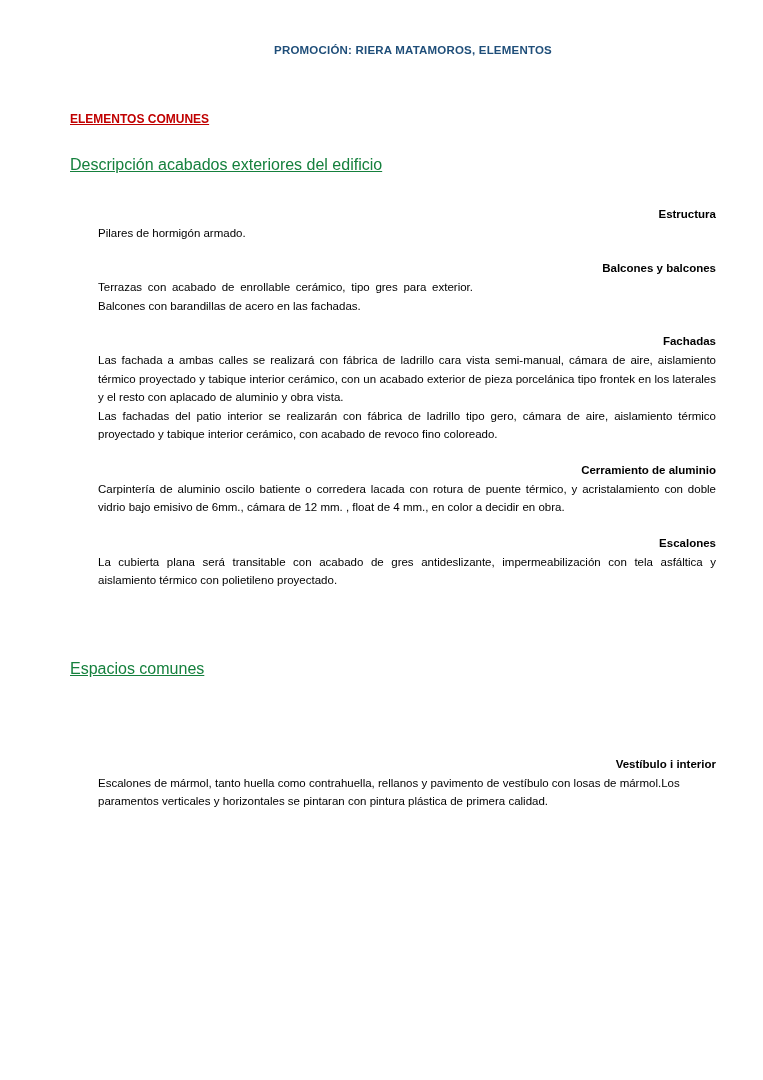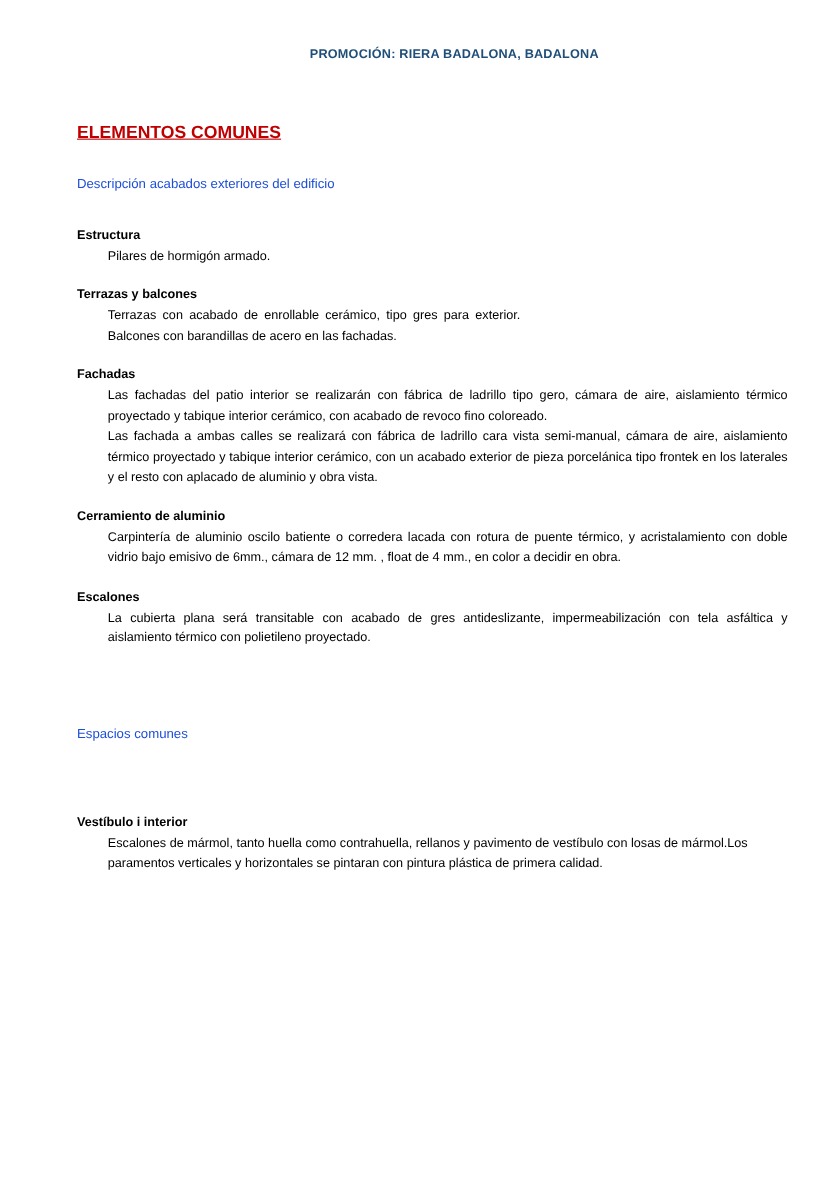--- a/index.html
+++ b/index.html
@@ -26,37 +26,39 @@
     color: #1f4e79;
     font-weight: bold;
     font-size: 11.5px;
     letter-spacing: 0.2px;
     margin: 0 0 56px 0;
     padding-left: 40px;
   }
   .section-title-red {
     color: #c00000;
     font-weight: bold;
-    font-size: 16px;
+    font-size: 12px;
     text-decoration: underline;
     margin: 0 0 30px 0;
   }
   .sub-underline {
-    font-size: 12px;
+    font-size: 16px;
+    text-decoration: underline;
     margin: 0 0 32px 0;
-    color: #1d4ed8;
+    color: #15803d;
   }
   .block {
     margin: 0 0 14px 0;
   }
   .block h3 {
     font-size: 11.5px;
     font-weight: bold;
-    margin: 0 0 1px 0;
+    margin: 12px 0 1px 0;
     line-height: 1.45;
+    text-align: right;
   }
   .block p {
     font-size: 11.5px;
     margin: 0;
     line-height: 1.62;
     color: #000;
     padding-left: 28px;
   }
   .block p.justify {
     text-align: justify;
@@ -72,40 +74,40 @@
   }
   .block.gap-top {
     margin-top: 18px;
   }
 </style>
 </head>
 <body>
 
 <div class="page">
 
-  <div class="doc-header">PROMOCIÓN:  RIERA BADALONA,  BADALONA</div>
+  <div class="doc-header">PROMOCIÓN:  RIERA MATAMOROS,  ELEMENTOS</div>
 
   <div class="section-title-red">ELEMENTOS COMUNES</div>
 
   <div class="sub-underline">Descripción acabados exteriores del edificio</div>
 
   <div class="block">
     <h3>Estructura</h3>
     <p>Pilares de hormigón armado.</p>
   </div>
 
   <div class="block gap-top">
-    <h3>Terrazas y balcones</h3>
+    <h3>Balcones y balcones</h3>
     <p class="justify narrow">Terrazas con acabado de enrollable cerámico, tipo gres para exterior. Balcones con barandillas de acero en las fachadas.</p>
   </div>
 
   <div class="block gap-top">
     <h3>Fachadas</h3>
+    <p class="justify">Las fachada a ambas calles se realizará con fábrica de ladrillo cara vista semi-manual, cámara de aire, aislamiento térmico proyectado y tabique interior cerámico, con un acabado exterior de pieza porcelánica tipo frontek en los laterales y el resto con aplacado de aluminio y obra vista.</p>
     <p class="justify">Las fachadas del patio interior se realizarán con fábrica de ladrillo tipo gero, cámara de aire, aislamiento térmico proyectado y tabique interior cerámico, con acabado de revoco fino coloreado.</p>
-    <p class="justify">Las fachada a ambas calles se realizará con fábrica de ladrillo cara vista semi-manual, cámara de aire, aislamiento térmico proyectado y tabique interior cerámico, con un acabado exterior de pieza porcelánica tipo frontek en los laterales y el resto con aplacado de aluminio y obra vista.</p>
   </div>
 
   <div class="block gap-top">
     <h3>Cerramiento de aluminio</h3>
     <p class="justify">Carpintería de aluminio oscilo batiente o corredera lacada con rotura de puente térmico, y acristalamiento con doble vidrio bajo emisivo de 6mm., cámara de 12 mm. , float de 4 mm., en color a decidir en obra.</p>
   </div>
 
   <div class="block gap-top">
     <h3>Escalones</h3>
     <p class="justify">La cubierta plana será transitable con acabado de gres antideslizante, impermeabilización con tela asfáltica y aislamiento térmico con polietileno  proyectado.</p>

